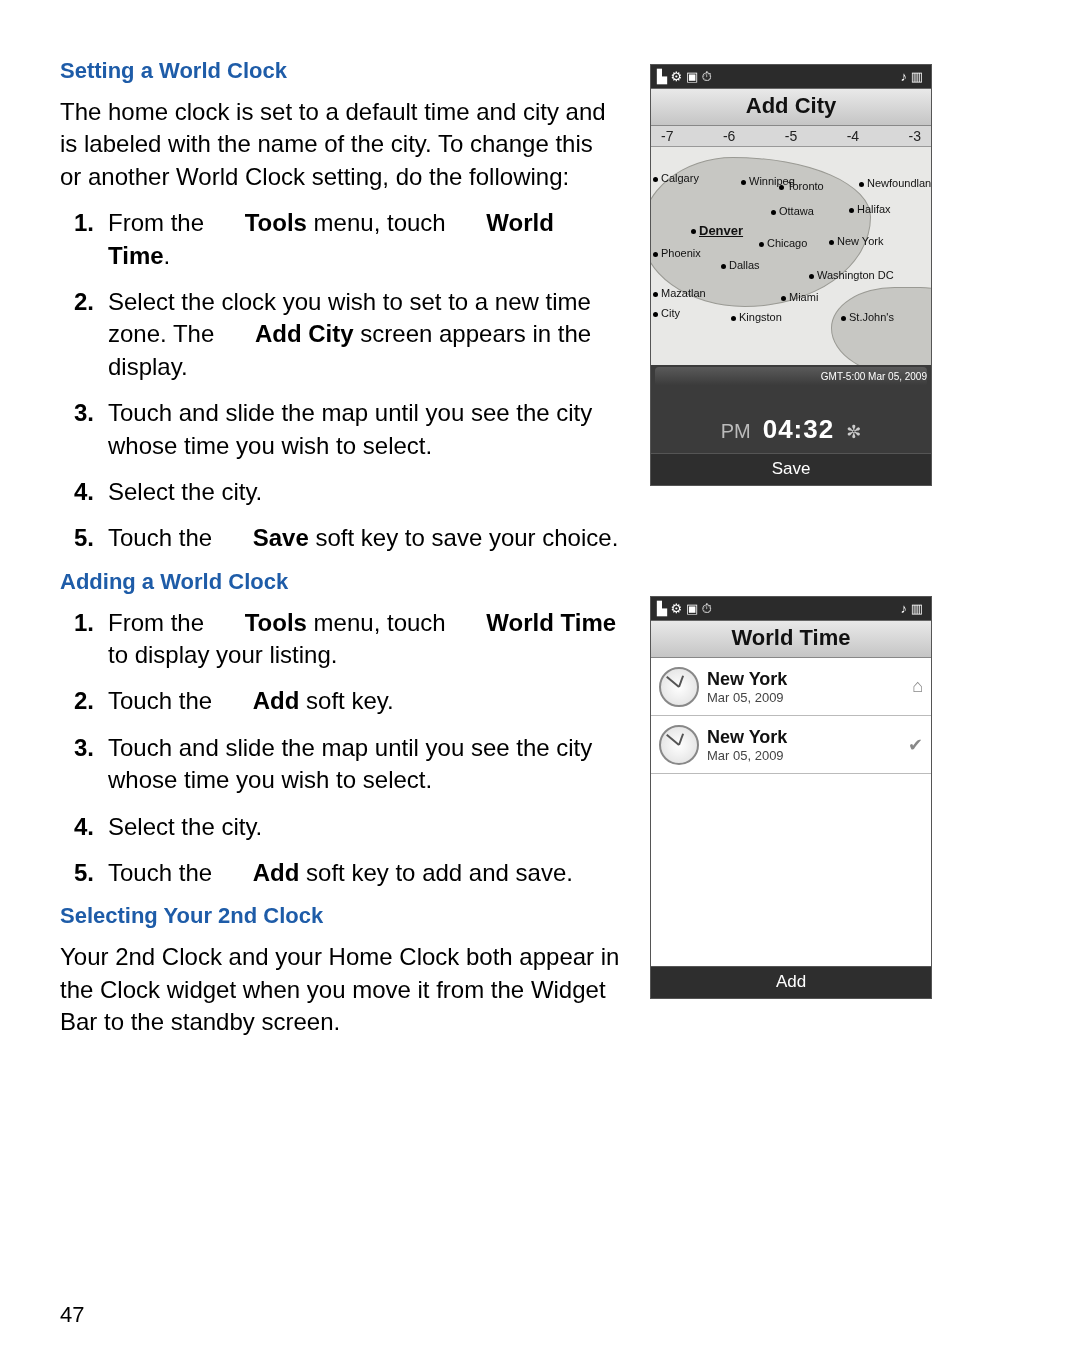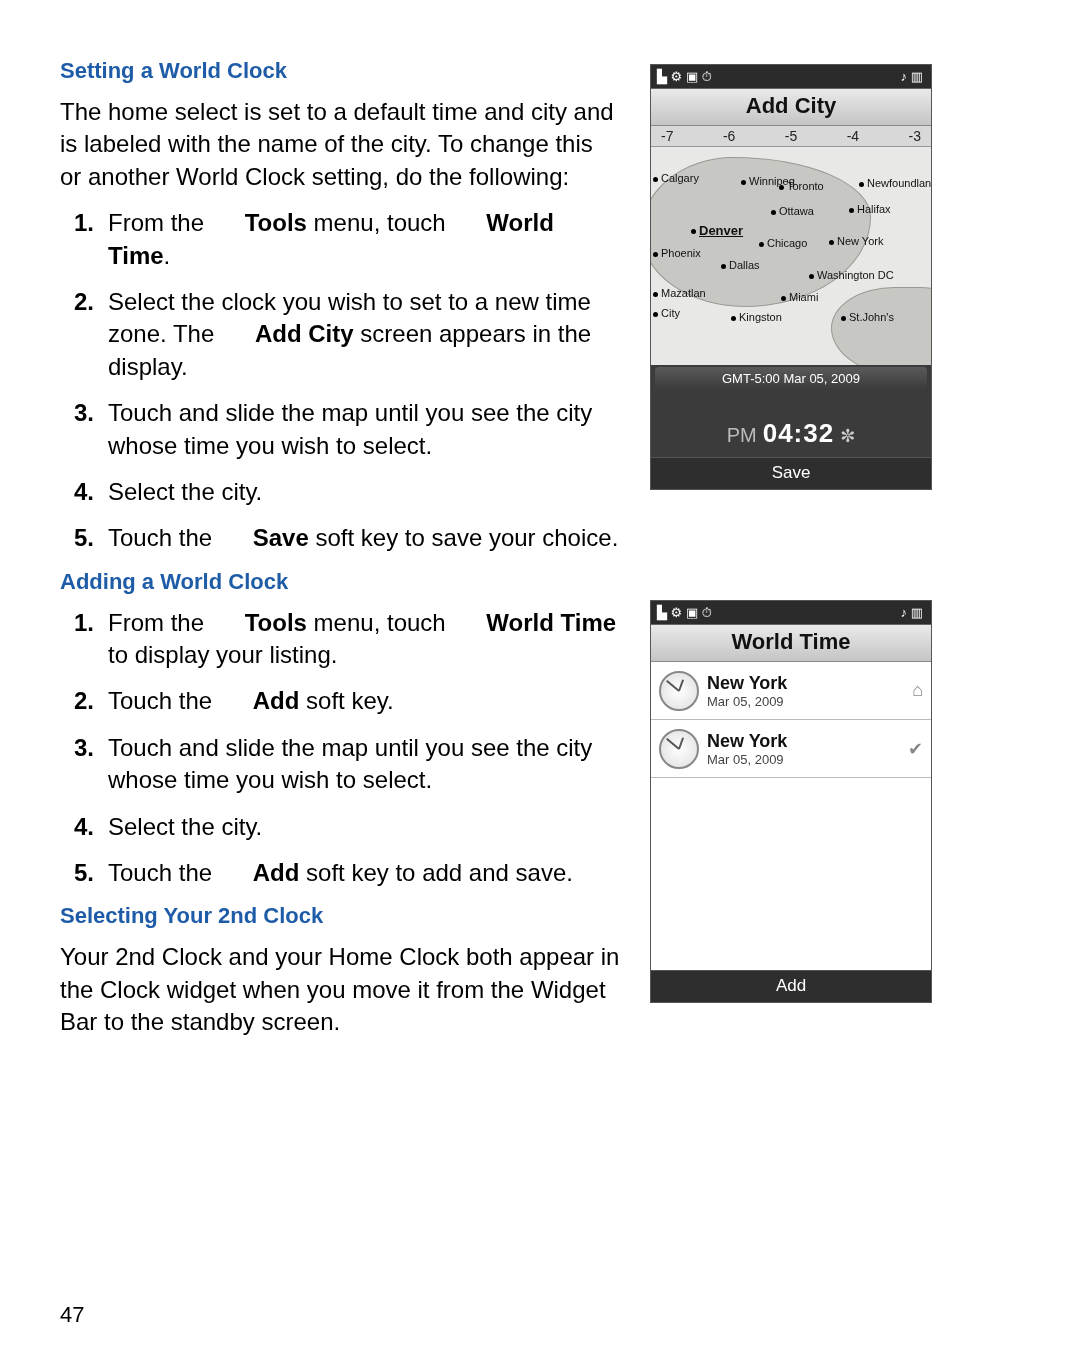--- a/index.html
+++ b/index.html
@@ -130,31 +130,31 @@
     width: 5px; height: 5px;
     background: #000;
     border-radius: 50%;
     margin-right: 3px;
     vertical-align: middle;
   }
   .city.bold { font-weight: bold; font-size: 13px; text-decoration: underline; }
   .gmtbar {
     background: linear-gradient(#5a5a5a,#3a3a3a);
     color: #fff;
-    text-align: center;
-    font-size: 13px;
+    text-align: right;
+    font-size: 10px;
     padding: 4px 0;
     border-radius: 4px;
     margin: 2px 4px 8px 4px;
   }
   .timebar {
     display: flex;
     align-items: baseline;
     justify-content: center;
-    gap: 6px;
+    gap: 12px;
     padding: 4px 0 8px 0;
     margin-top: 24px;
   }
   .timebar .ampm { color: #bbb; font-size: 20px; }
   .timebar .time { color: #fff; font-size: 26px; font-weight: bold; letter-spacing: 1px; text-align: right; }
   .timebar .dst { color: #ccc; font-size: 18px; }
   .softkey {
     background: #2e2e2e;
     color: #fff;
     text-align: center;
@@ -199,21 +199,21 @@
   .wtrow .date { font-size: 13px; color: #444; }
   .righticon { font-size: 18px; color: #888; }
 </style>
 </head>
 <body>
 
 <div class="page">
   <div class="textcol">
 
     <p class="heading">Setting a World Clock</p>
-    <p class="para">The home select is set to a default time and city and is labeled with the name of the city. To change this or another World Clock setting, do the following:</p>
+    <p class="para">The home clock is set to a default time and city and is labeled with the name of the city. To change this or another World Clock setting, do the following:</p>
     <ol class="steps" id="steps-setting">
         <li>
           <span class="num">1.</span>
           <span class="body">From the <span class="b">Tools</span> menu, touch <span class="b">World Time</span>.</span>
         </li>
         <li>
           <span class="num">2.</span>
           <span class="body">Select the clock you wish to set to a new time zone. The <span class="b">Add City</span> screen appears in the display.</span>
         </li>
         <li>

